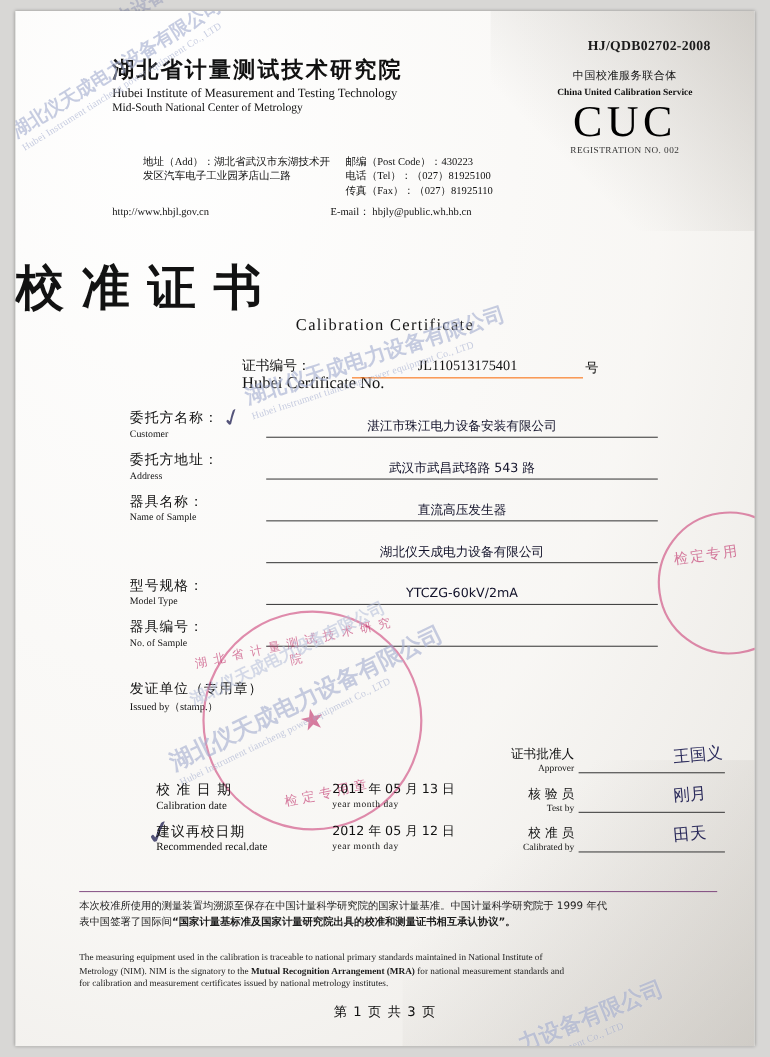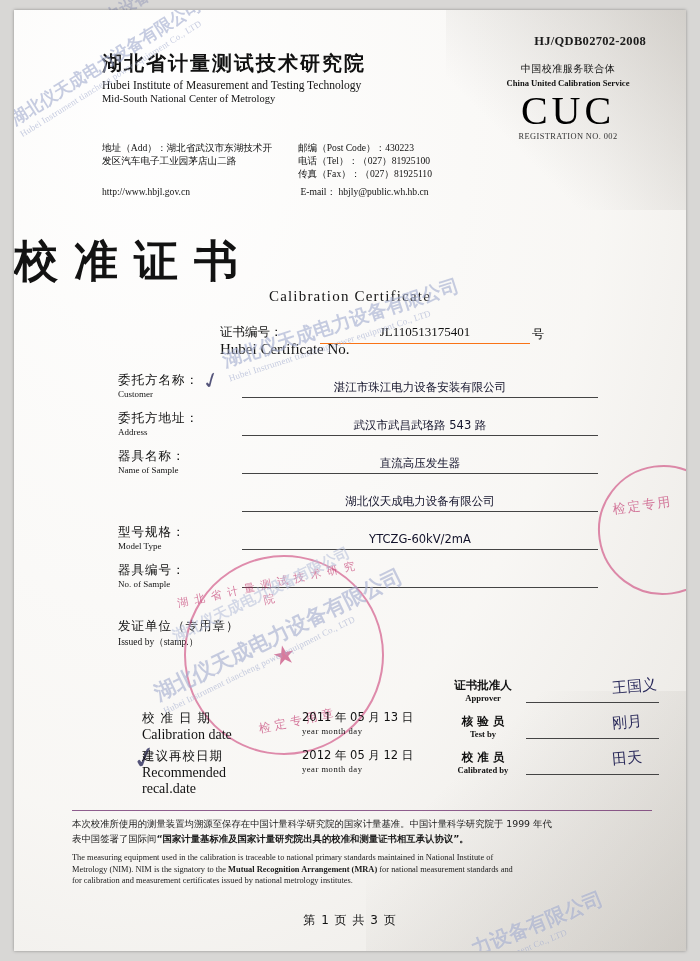--- a/index.html
+++ b/index.html
@@ -45,21 +45,21 @@
     font-size:12.5px; font-weight:bold; letter-spacing:.3px; color:#1b1b1b;
   }
   .inst-block { position:absolute; left:88px; top:40px; }
   .inst-cn1 { font-family:"DejaVu Sans", sans-serif; font-weight:bold; font-size:20px; letter-spacing:2px; color:#111; }
   .inst-en1 { font-family:"Liberation Serif", serif; font-size:11.5px; color:#111; margin-top:2px; }
   .inst-cn2 { font-family:"DejaVu Sans", sans-serif; font-weight:bold; font-size:19px; letter-spacing:2px; color:#111; margin-top:3px; }
   .inst-en2 { font-family:"Liberation Serif", serif; font-size:10.5px; color:#111; margin-top:2px; }
 
   .addr-block { position:absolute; left:88px; top:131px; width:400px; font-size:9.6px; line-height:13px; color:#111; }
   .addr-row { display:flex; }
-  .addr-left { width:196px; }
+  .addr-left { width:196px;margin-left:28px; }
   .addr-right { width:200px; }
   .site { position:absolute; left:88px; top:176px; font-size:9.6px; color:#111; }
 
   .cuc-block { position:absolute; right:18px; top:52px; width:200px; text-align:center; }
   .cuc-cn { font-family:"DejaVu Sans", sans-serif; font-size:10px; color:#111; letter-spacing:.5px; }
   .cuc-en { font-family:"Liberation Serif", serif; font-size:8.6px; font-weight:bold; color:#111; margin-top:2px; }
   .cuc-logo {
     font-family:"Liberation Serif", serif;
     font-size:40px; letter-spacing:4px; color:#000000;
     margin-top:2px; line-height:42px;
@@ -102,46 +102,46 @@
   }
 
   
   .issued { position:absolute; left:104px; top:608px; }
   .issued .cn { font-family:"DejaVu Sans", sans-serif; font-size:12.5px; color:#111; letter-spacing:1px; }
   .issued .en { font-family:"Liberation Serif", serif; font-size:9.5px; color:#111; margin-top:1px; }
 
   
   .sig-right { position:absolute; left:430px; top:668px; width:215px; }
   .sig-row { position:relative; height:36px; }
-  .sig-lbl { position:absolute; left:0; top:0; width:78px; text-align:center;font-weight:bold; }
+  .sig-lbl { position:absolute; left:0; top:0; width:78px; text-align:right; }
   .sig-lbl .cn { font-family:"DejaVu Sans", sans-serif; font-size:11.5px; color:#111; }
   .sig-lbl .en { font-family:"Liberation Serif", serif; font-size:8.6px; color:#111; }
   .sig-line { position:absolute; left:82px; top:0; right:0; height:25px; border-bottom:1px solid #444; }
   .sig-hand {
     position:absolute; left:86px; top:-1px;
     font-family:"DejaVu Sans", sans-serif; font-size:15px; color:#1a1a4f;
     transform: rotate(-5deg);
     opacity:.92;
   }
 
   
   .dates { position:absolute; left:96px; top:700px; width:330px;margin-left:32px; }
   .drow { position:relative; height:38px; }
   .dlbl { position:absolute; left:0; top:0; width:108px; }
   .dlbl .cn { font-family:"DejaVu Sans", sans-serif; font-size:12.5px; color:#111; letter-spacing:1px; }
-  .dlbl .en { font-family:"Liberation Serif", serif; font-size:14px; color:#111; }
+  .dlbl .en { font-family:"Liberation Serif", serif; font-size:10px; color:#111; }
   .dval { position:absolute; left:160px; top:0px; font-family:"DejaVu Sans", sans-serif; font-size:11.5px; color:#111; }
   .dsub { position:absolute; left:160px; top:16px; font-family:"Liberation Serif", serif; font-size:8.6px; color:#111; letter-spacing:.5px; }
 
   
   .rule { position:absolute; left:58px; right:34px; top:800px; border-top:1px solid #6b2a6b; opacity:.75; }
   .note { position:absolute; left:58px; right:34px; top:806px; }
   .note-cn { font-family:"DejaVu Sans", sans-serif; font-size:9.4px; line-height:15px; color:#1a1a1a; }
   .note-cn b { font-weight:bold; }
-  .note-en { font-family:"Liberation Serif", serif; font-size:8.4px; line-height:11.5px; color:#1a1a1a; margin-top:6px; }
+  .note-en { font-family:"Liberation Serif", serif; font-size:8.4px; line-height:11.5px; color:#1a1a1a; margin-top:19px; }
   .note-en b { font-weight:bold; }
 
   .pageno {
     position:absolute; left:0; right:0; top:902px; text-align:center;
     font-family:"DejaVu Sans", sans-serif; font-size:12px; color:#111; letter-spacing:1px;
   }
   .round-stamp {
     position:absolute;
     border:2px solid rgba(200,50,110,.55);
     border-radius:50%;

